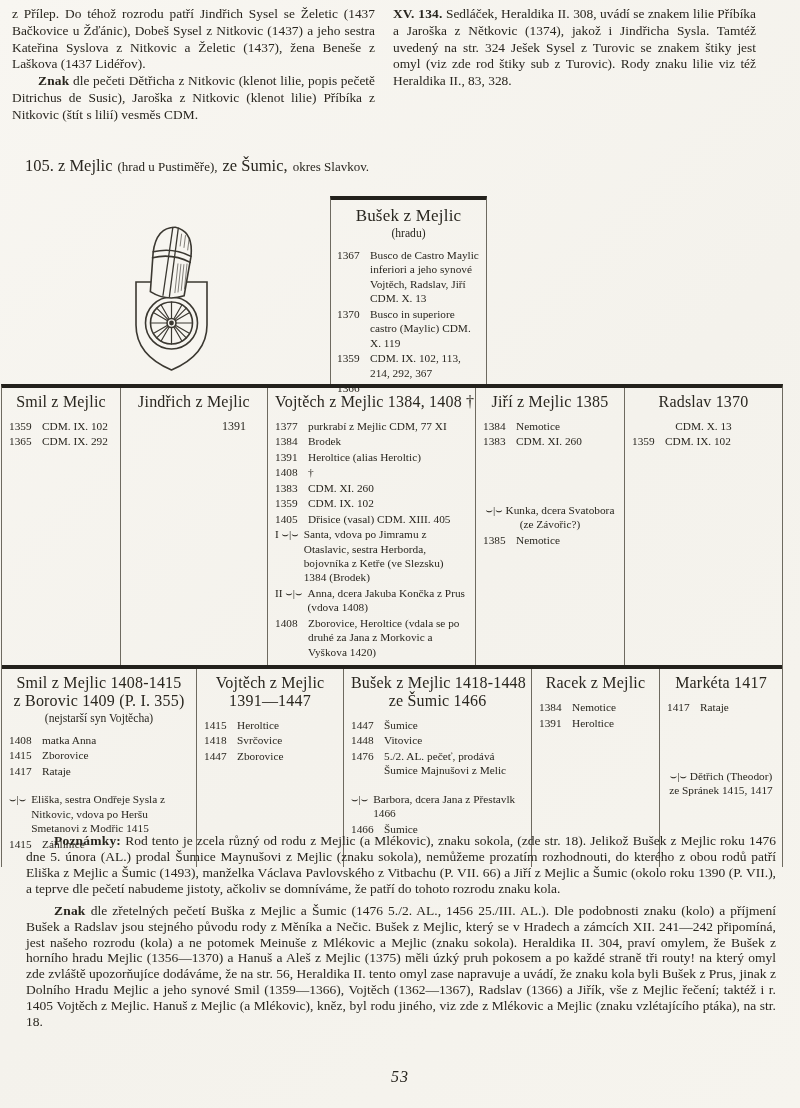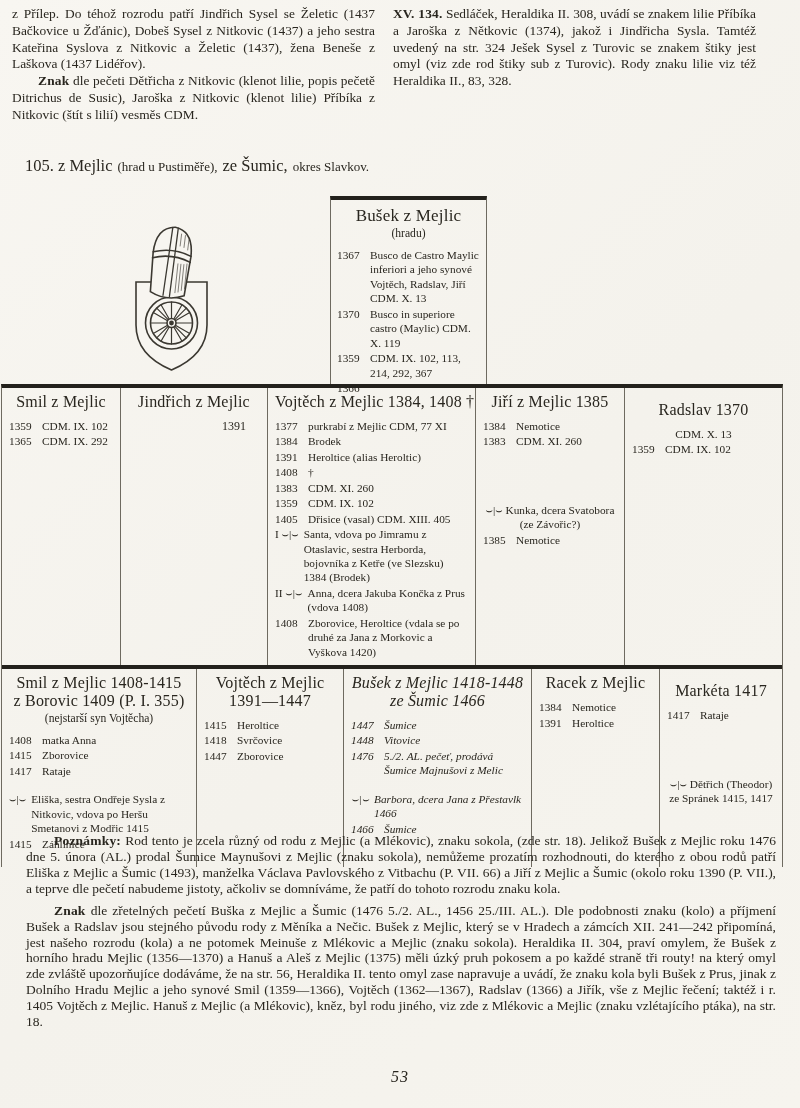--- a/index.html
+++ b/index.html
@@ -52,21 +52,21 @@
     border-right:1px solid #6e6a60;
   }
   .trow{display:flex;align-items:stretch;}
   .trow-1{min-height:240px;border-bottom:4px solid #23211c;}
   .trow-2{min-height:198px;}
   .cell{
     box-sizing:border-box;
     border-right:1px solid #6e6a60;
     padding:5px 7px 6px 7px;
   }
-  .cell:last-child{border-right:none;margin-top:8px;}
+  .cell:last-child{border-right:none;}
   .ct{
     text-align:center;font-size:16px;line-height:1.12;
     letter-spacing:.2px;white-space:nowrap;
   }
   .rootbox .ct{font-size:17px;white-space:normal;}
   .csub{text-align:center;font-size:11.6px;margin-top:2px;font-family:Liberation Serif, serif;}
   .lines{margin-top:8px;}
   .ln{
     display:flex;font-size:11.3px;line-height:1.28;margin-top:1px;
     font-family:"Liberation Serif","DejaVu Serif","DejaVu Sans",serif;
@@ -291,21 +291,21 @@
             <div class="ln">
               <span class="yr">1418</span>
               <span class="tx">Svrčovice</span>
             </div>
             <div class="ln">
               <span class="yr">1447</span>
               <span class="tx">Zborovice</span>
             </div>
           </div>
         </div>
-        <div class="cell" style="flex: 0 0 188px; width: 188px; font-style: italic;">
+        <div class="cell" style="flex: 0 0 188px; width: 188px;">
           <div class="ct">Bušek z Mejlic 1418-1448</div>
           <div class="ct">ze Šumic 1466</div>
           <div class="lines">
             <div class="ln">
               <span class="yr">1447</span>
               <span class="tx">Šumice</span>
             </div>
             <div class="ln">
               <span class="yr">1448</span>
               <span class="tx">Vitovice</span>

